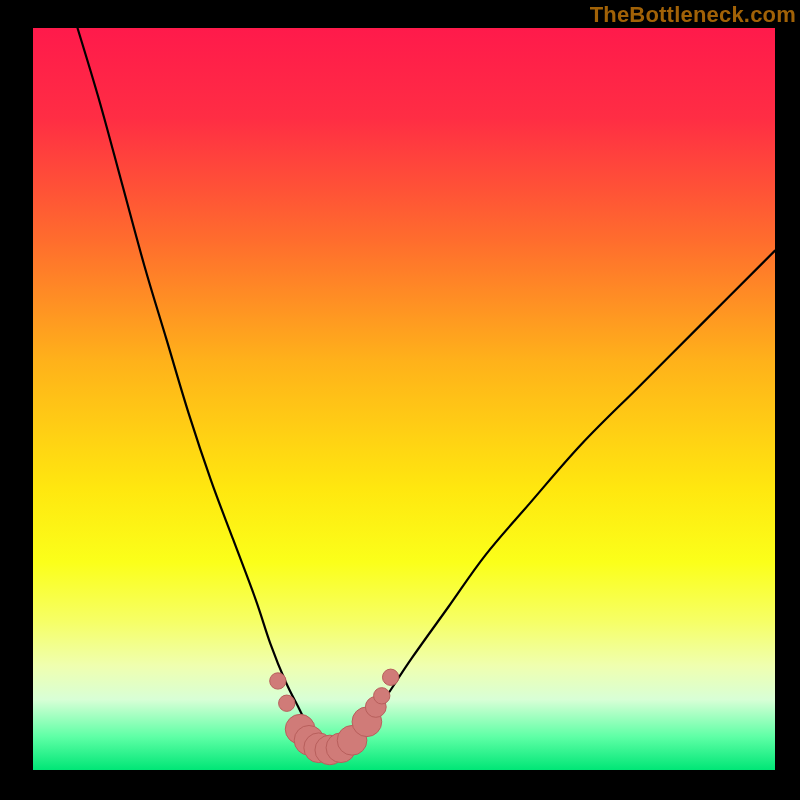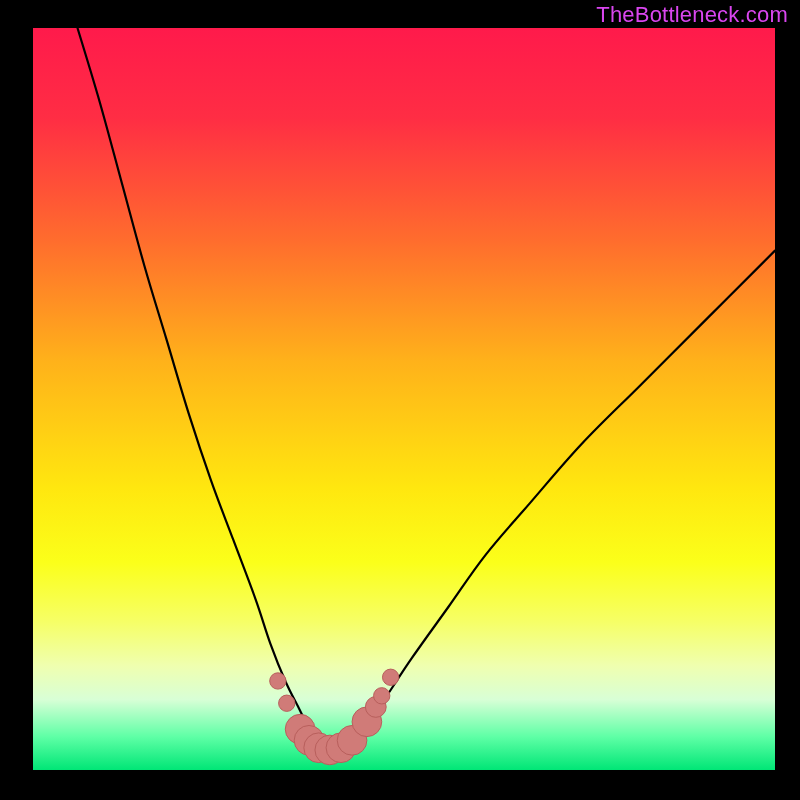--- a/index.html
+++ b/index.html
@@ -13,24 +13,24 @@
   }
   .frame {
     position: relative;
     width: 800px;
     height: 800px;
     background: #000;
   }
   .watermark {
     position: absolute;
     top: 2px;
-    right: 12px;
-    color: #d946ef;
+    right: 4px;
+    color: #a16207;
     font-size: 22px;
-    font-weight: 400;
+    font-weight: 700;
     letter-spacing: 0.2px;
     z-index: 10;
   }
   svg {
     position: absolute;
     top: 0;
     left: 0;
   }
 </style>
 </head>

